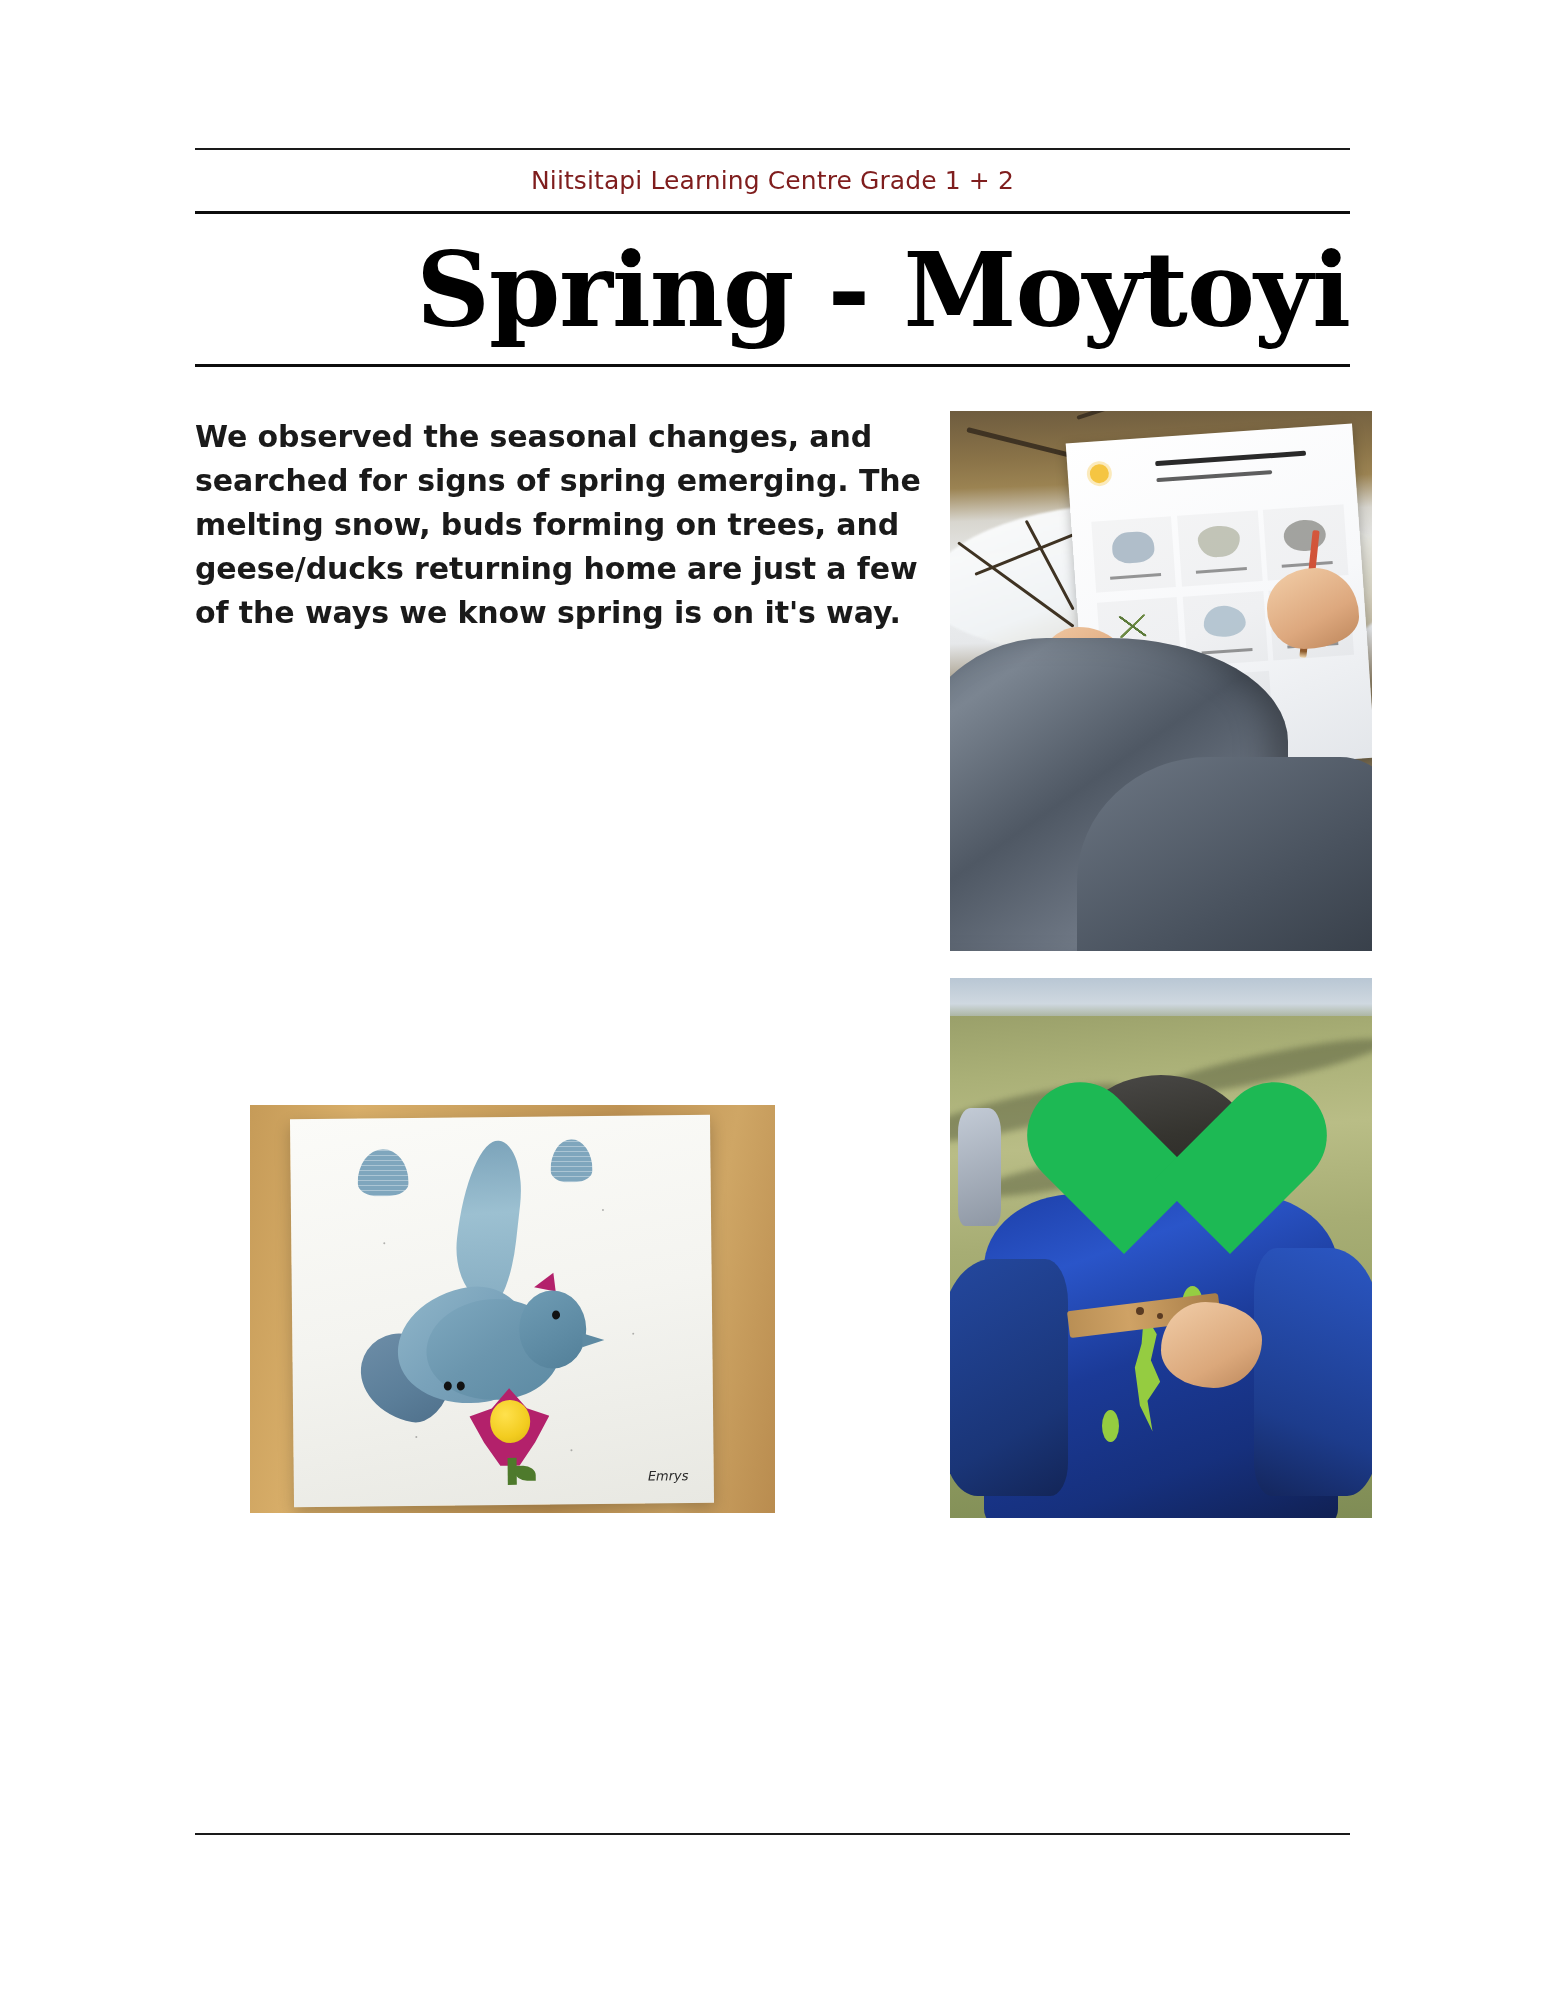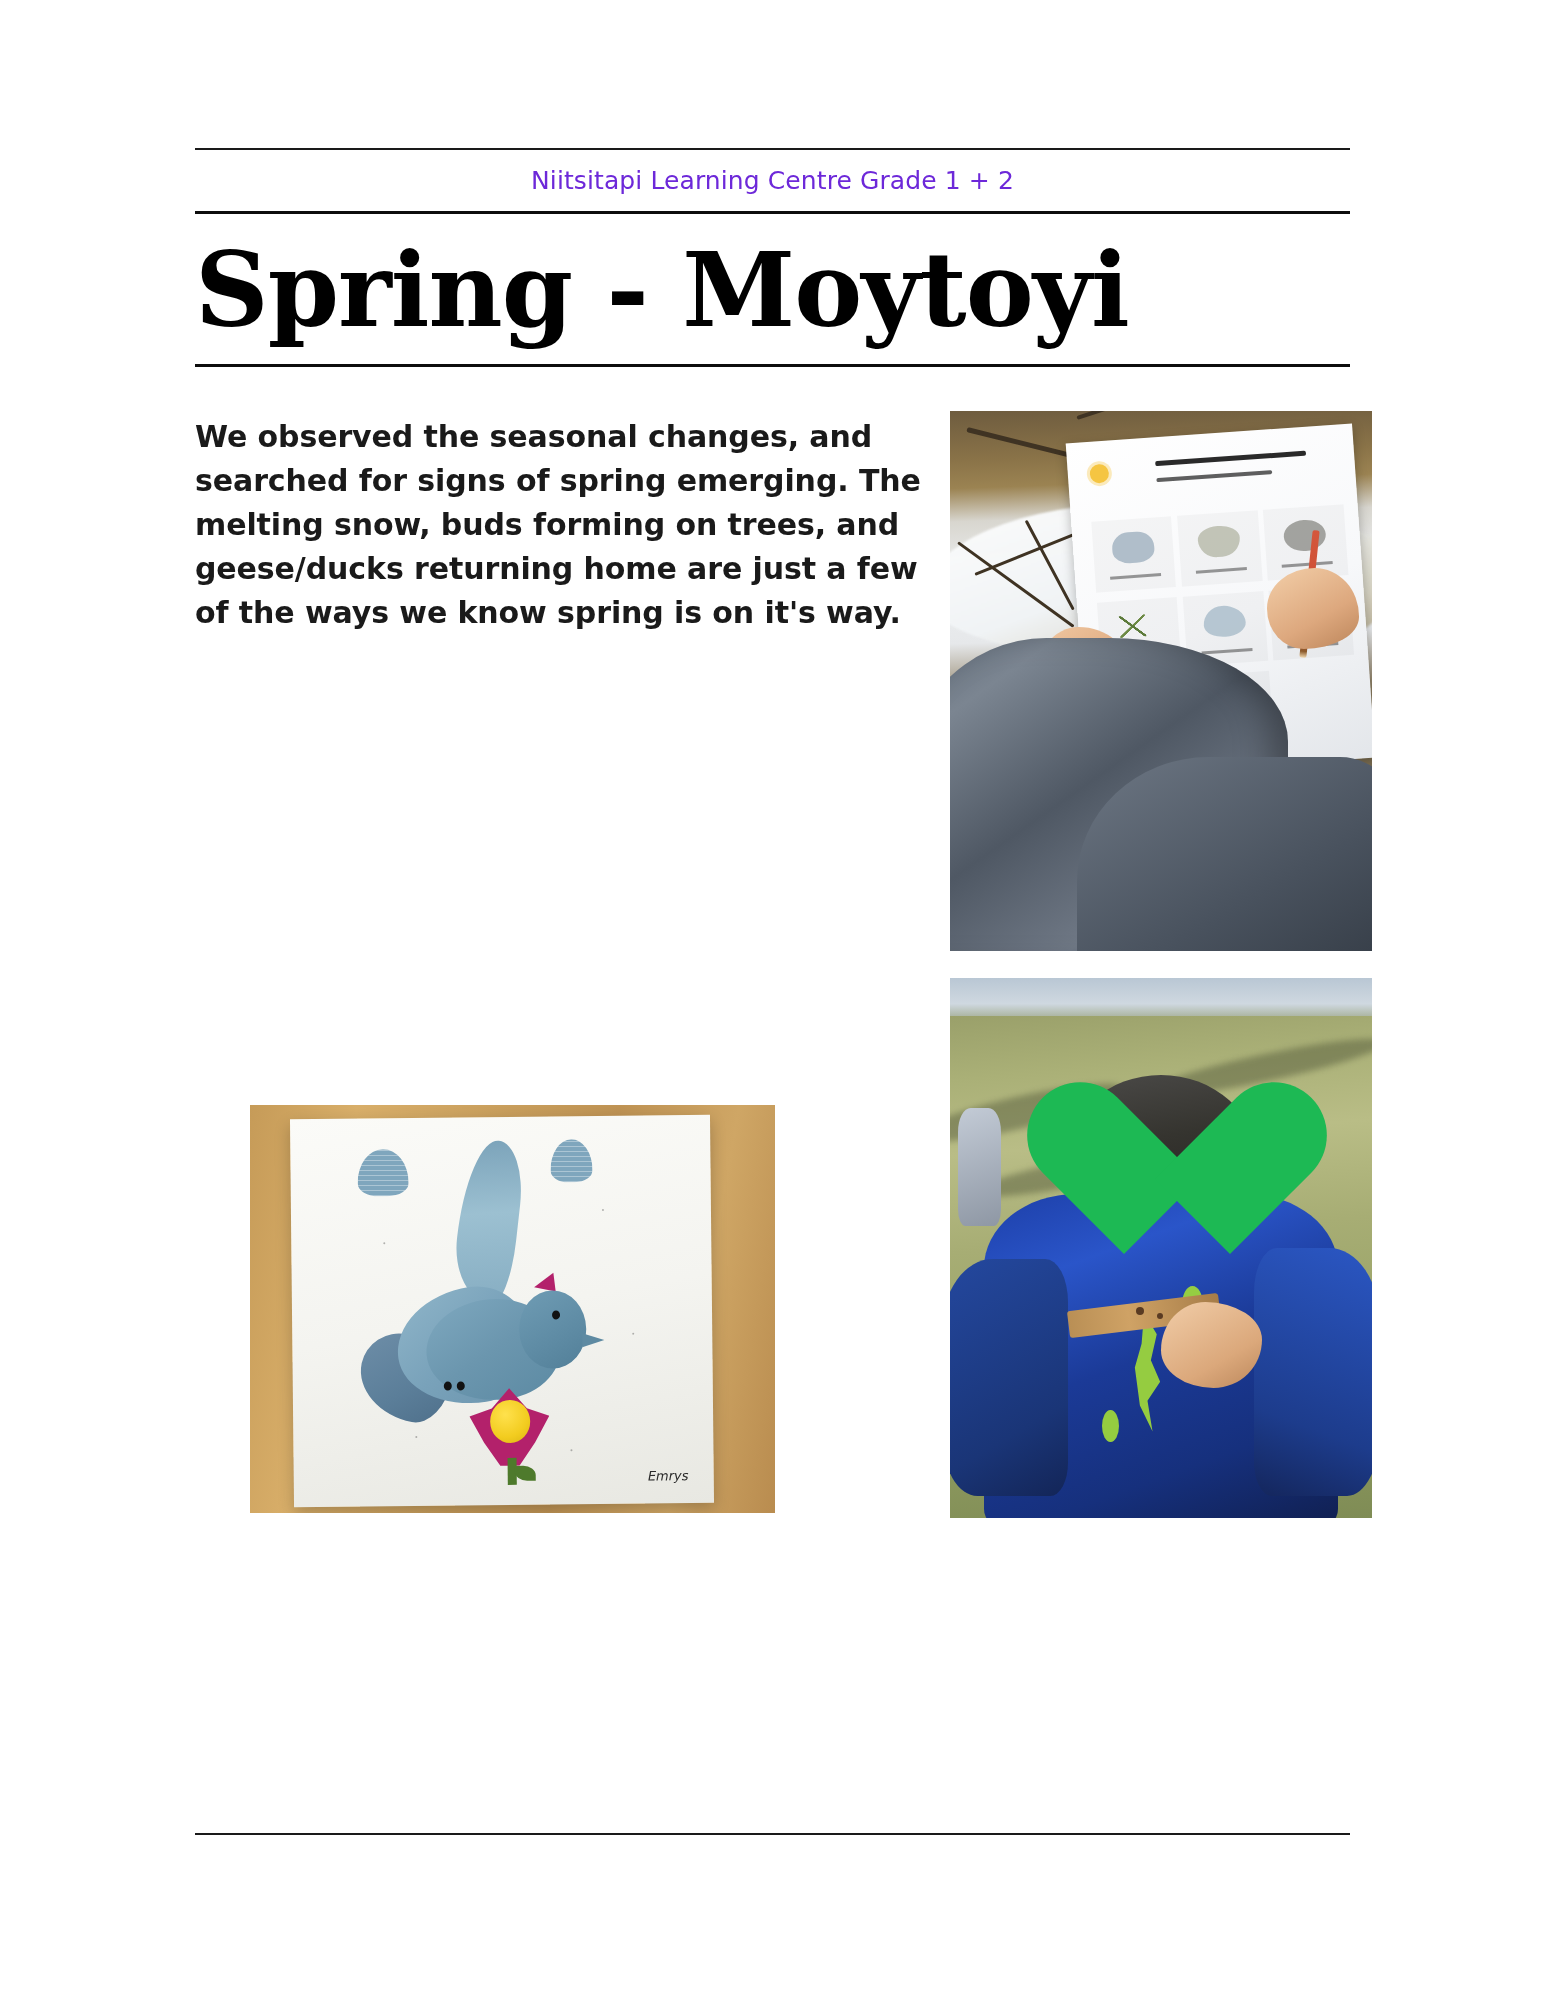--- a/index.html
+++ b/index.html
@@ -37,28 +37,28 @@
     width: 100%;
     height: 0;
     border-top: 3px solid #0d0d0d;
   }
 
   .masthead-sub {
     text-align: center;
     font-family: "DejaVu Sans", sans-serif;
     font-size: 25px;
     font-weight: 400;
-    color: #6d28d9;
+    color: #7f1d1d;
     letter-spacing: 0.1px;
     padding: 17px 0 16px 0;
     line-height: 1.1;
   }
 
   .masthead-title {
-    text-align: left;
+    text-align: right;
     font-family: "DejaVu Serif", serif;
     font-weight: 700;
     font-size: 102px;
     line-height: 1.02;
     color: #000000;
     padding: 24px 0 22px 0;
     letter-spacing: -1px;
   }
 
   

